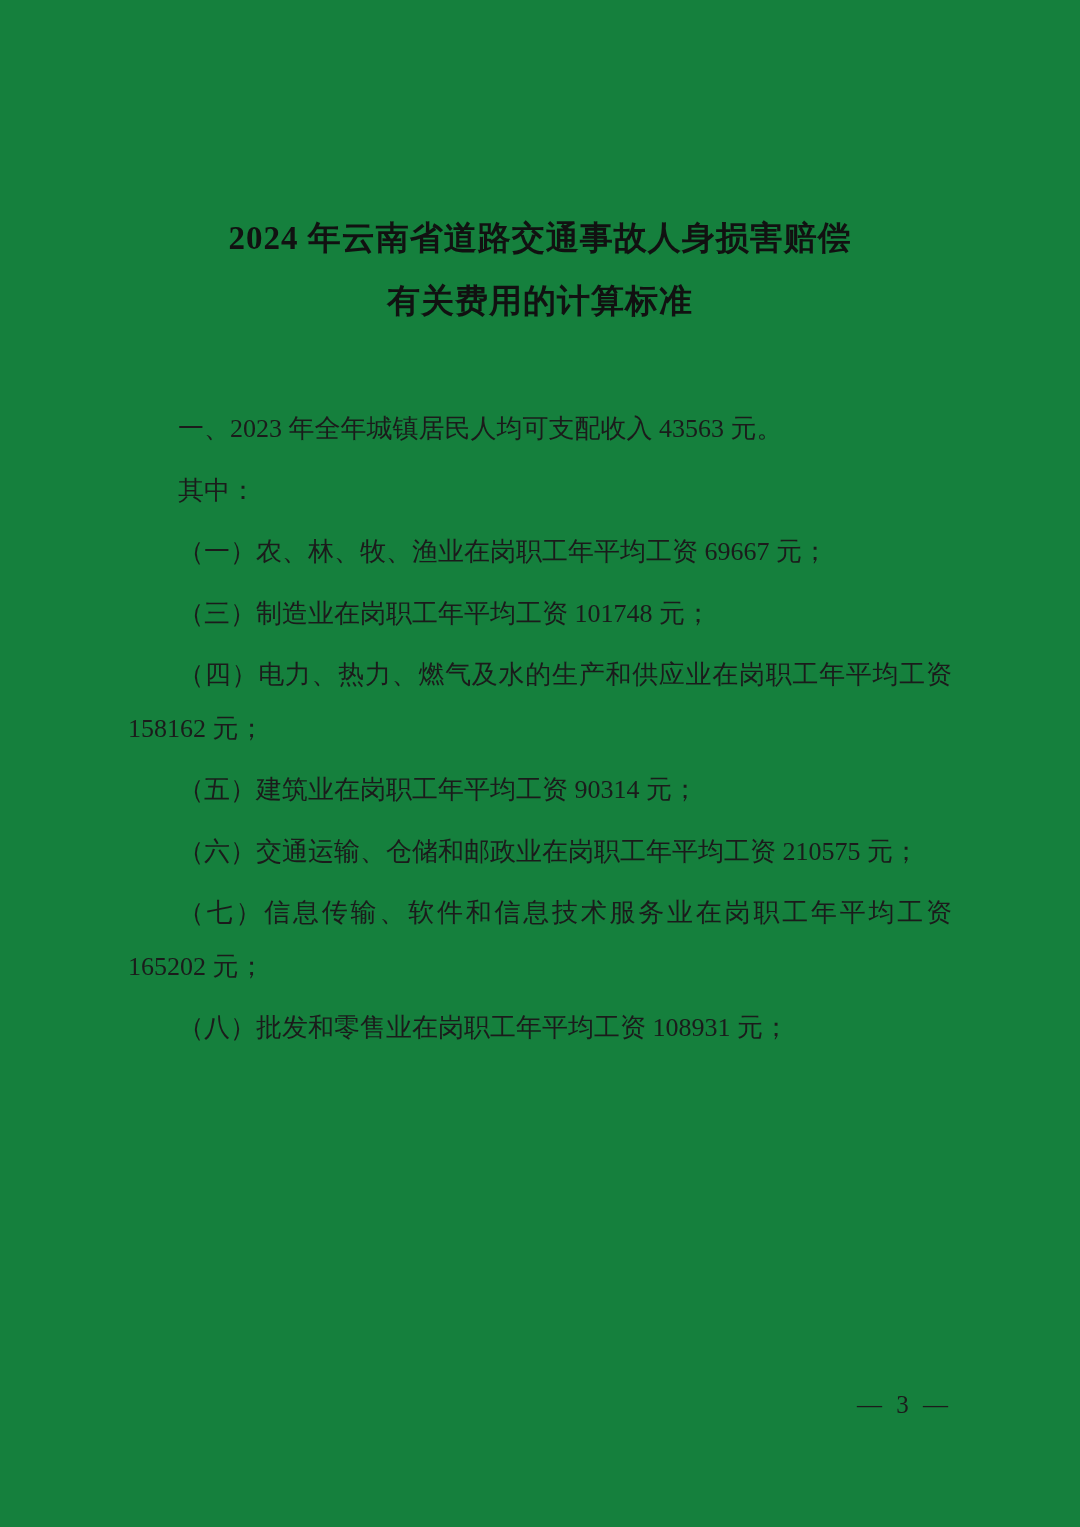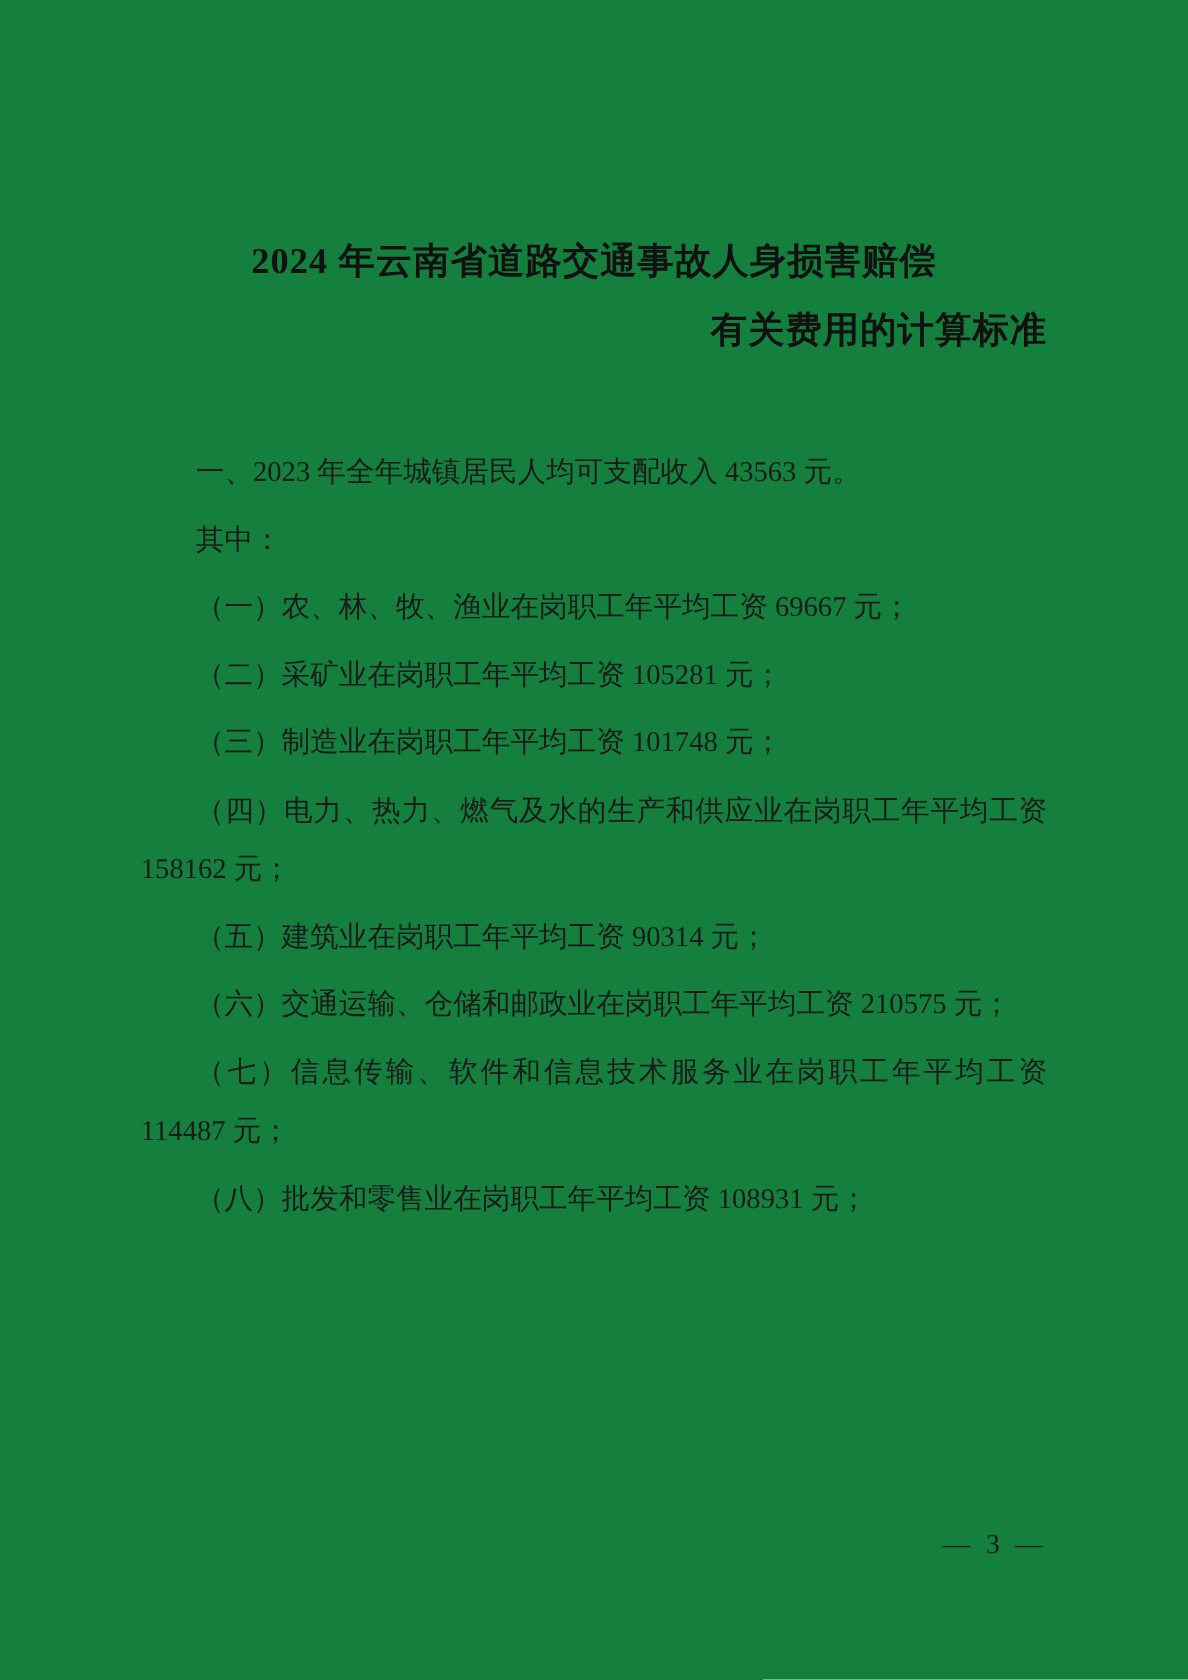--- a/index.html
+++ b/index.html
@@ -28,21 +28,20 @@
     text-align: center;
     font-size: 33px;
     font-weight: bold;
     letter-spacing: 1px;
     line-height: 1.0;
     color: #111;
   }
   .doc-title .line2 {
     display: block;
     margin-top: 30px;
-    text-align: right;
   }
   .body-block {
     margin-top: 84px;
   }
   p.para {
     margin: 0 0 8px 0;
     font-size: 26px;
     line-height: 2.06;
     text-align: justify;
     text-justify: inter-ideograph;
@@ -68,25 +67,24 @@
 
     <h1 class="doc-title">
       <span>2024 年云南省道路交通事故人身损害赔偿</span>
       <span class="line2">有关费用的计算标准</span>
     </h1>
 
     <div class="body-block">
       <p class="para indent">一、2023 年全年城镇居民人均可支配收入 43563 元。</p>
       <p class="para indent">其中：</p>
       <p class="para indent">（一）农、林、牧、渔业在岗职工年平均工资 69667 元；</p>
-      <p class="para indent">（二）采矿业在岗职工年平均工资 105281 元；</p>
       <p class="para indent">（三）制造业在岗职工年平均工资 101748 元；</p>
       <p class="para indent">（四）电力、热力、燃气及水的生产和供应业在岗职工年平均工资 158162 元；</p>
       <p class="para indent">（五）建筑业在岗职工年平均工资 90314 元；</p>
       <p class="para indent">（六）交通运输、仓储和邮政业在岗职工年平均工资 210575 元；</p>
-      <p class="para indent">（七）信息传输、软件和信息技术服务业在岗职工年平均工资 114487 元；</p>
+      <p class="para indent">（七）信息传输、软件和信息技术服务业在岗职工年平均工资 165202 元；</p>
       <p class="para indent">（八）批发和零售业在岗职工年平均工资 108931 元；</p>
     </div>
 
   </div>
 
   <div class="footer">— 3 —</div>
 </div>
 
 </body></html>

